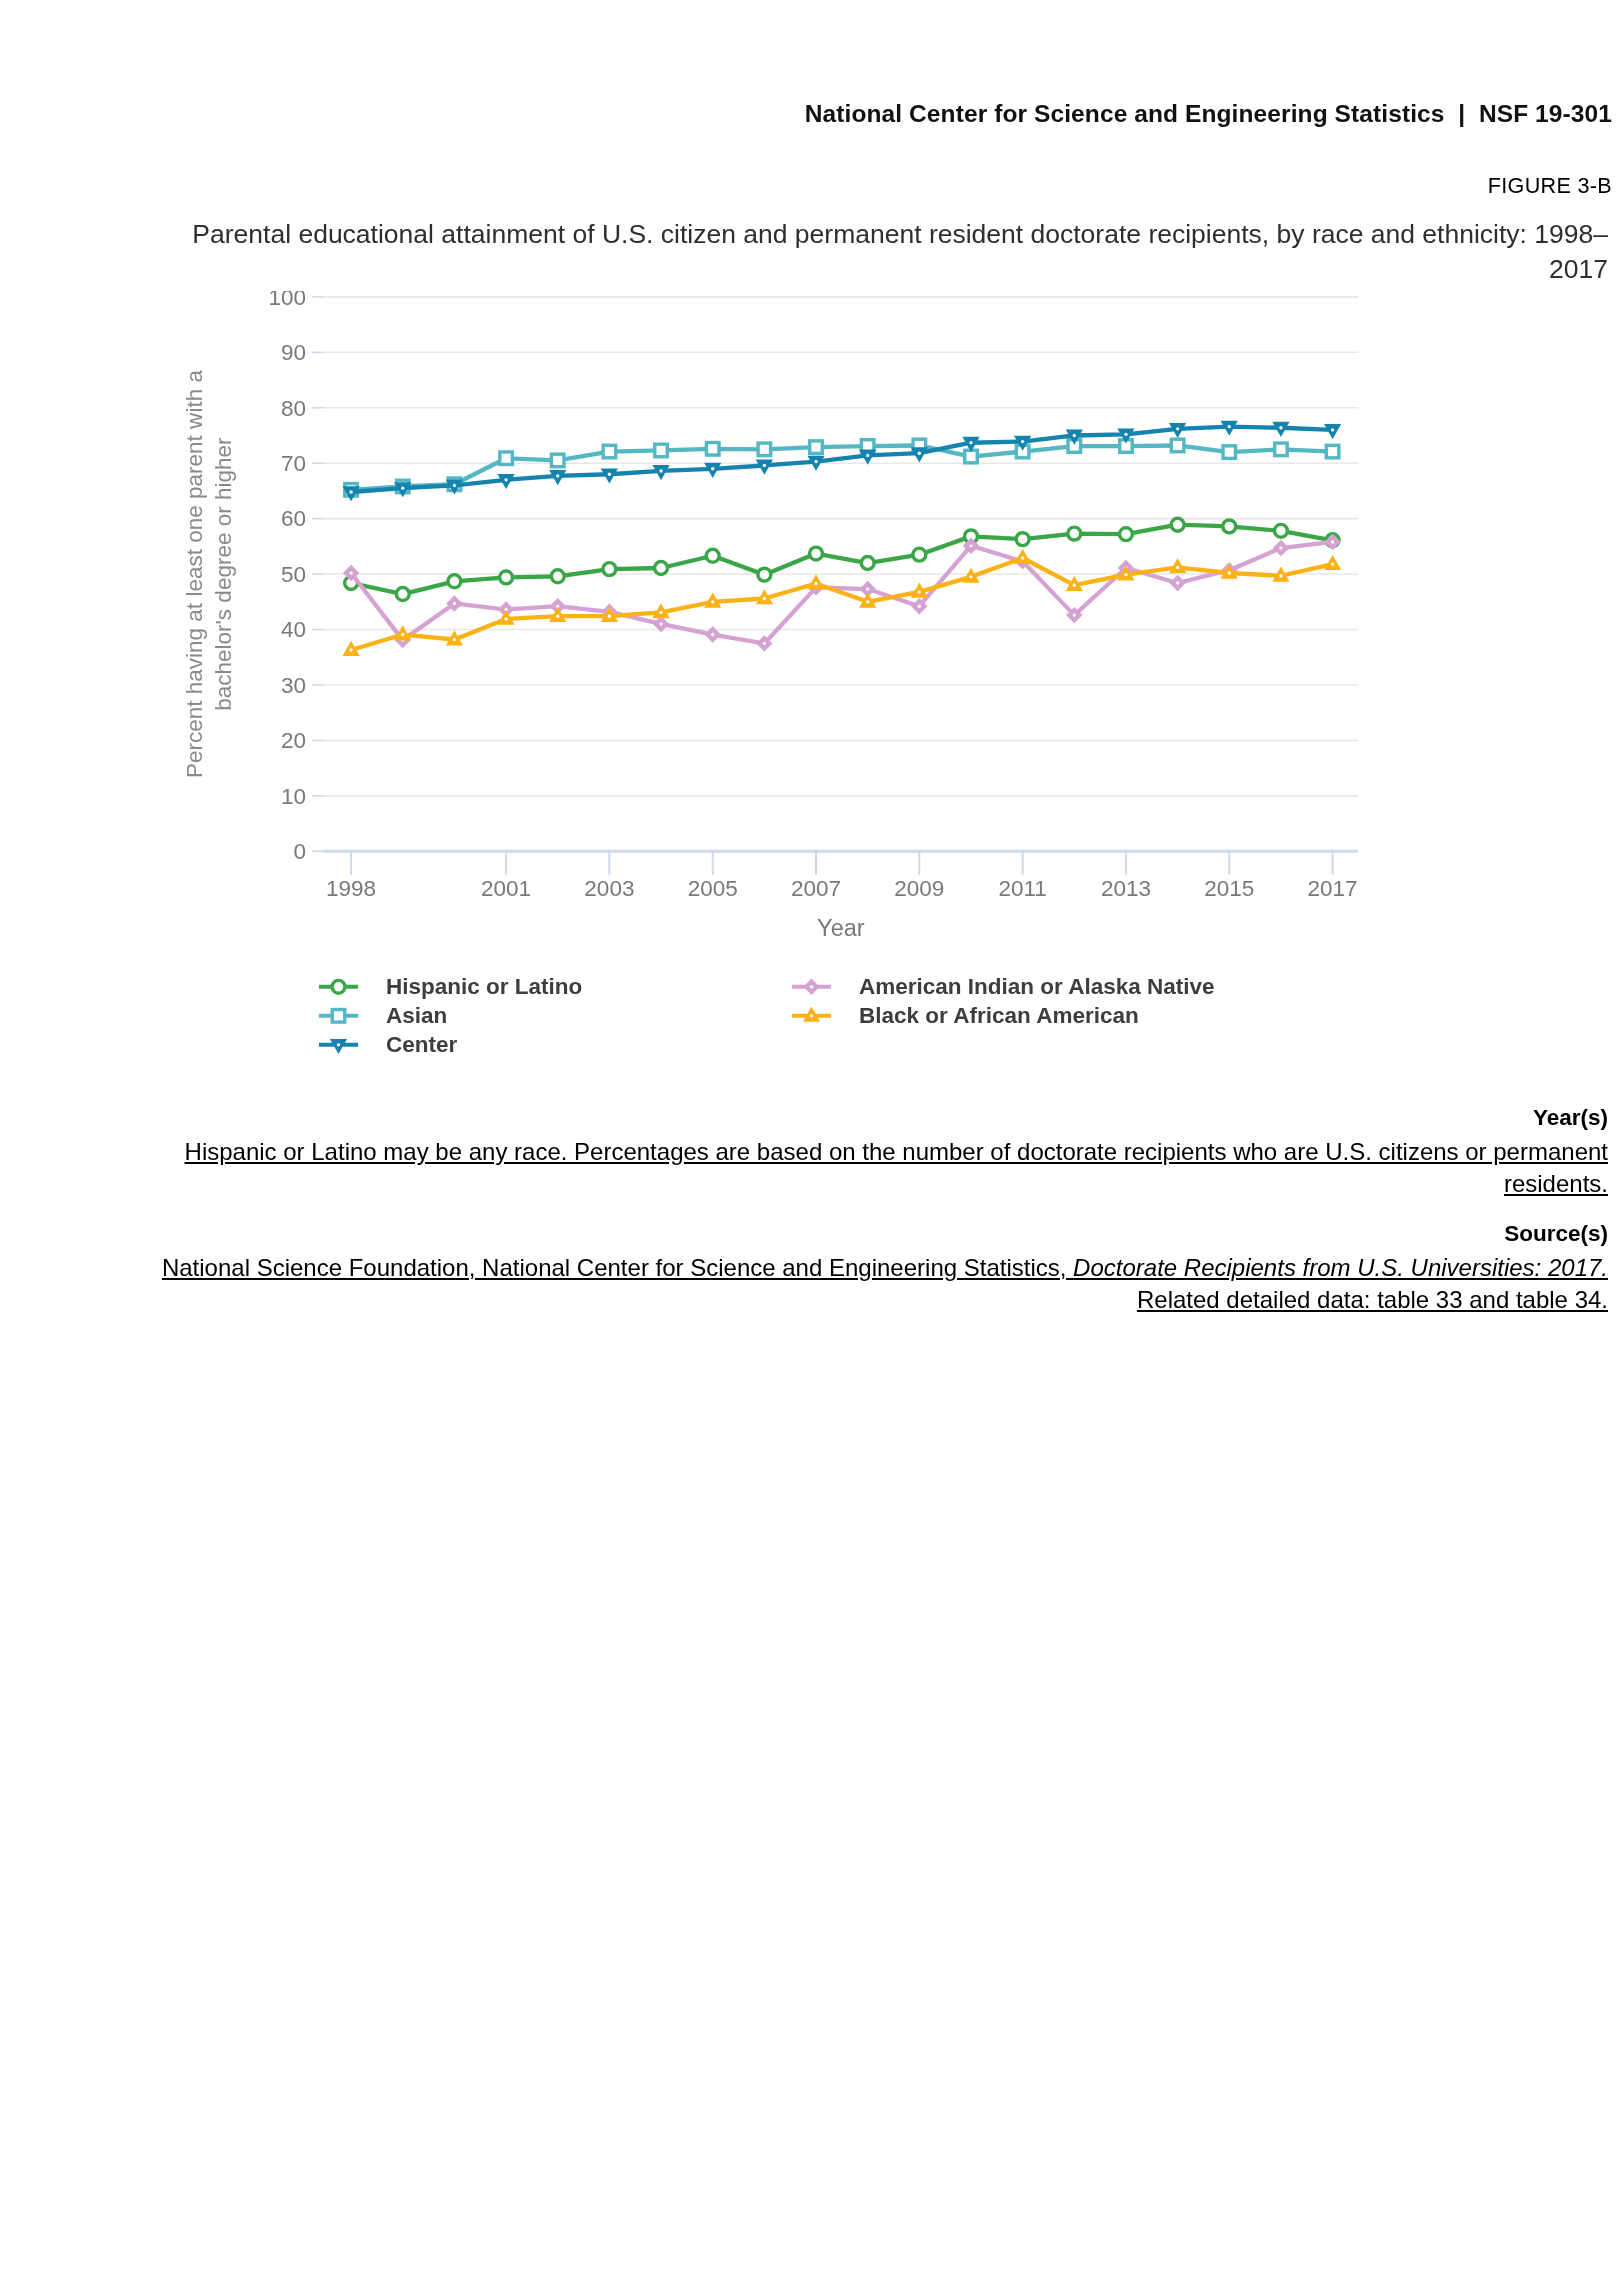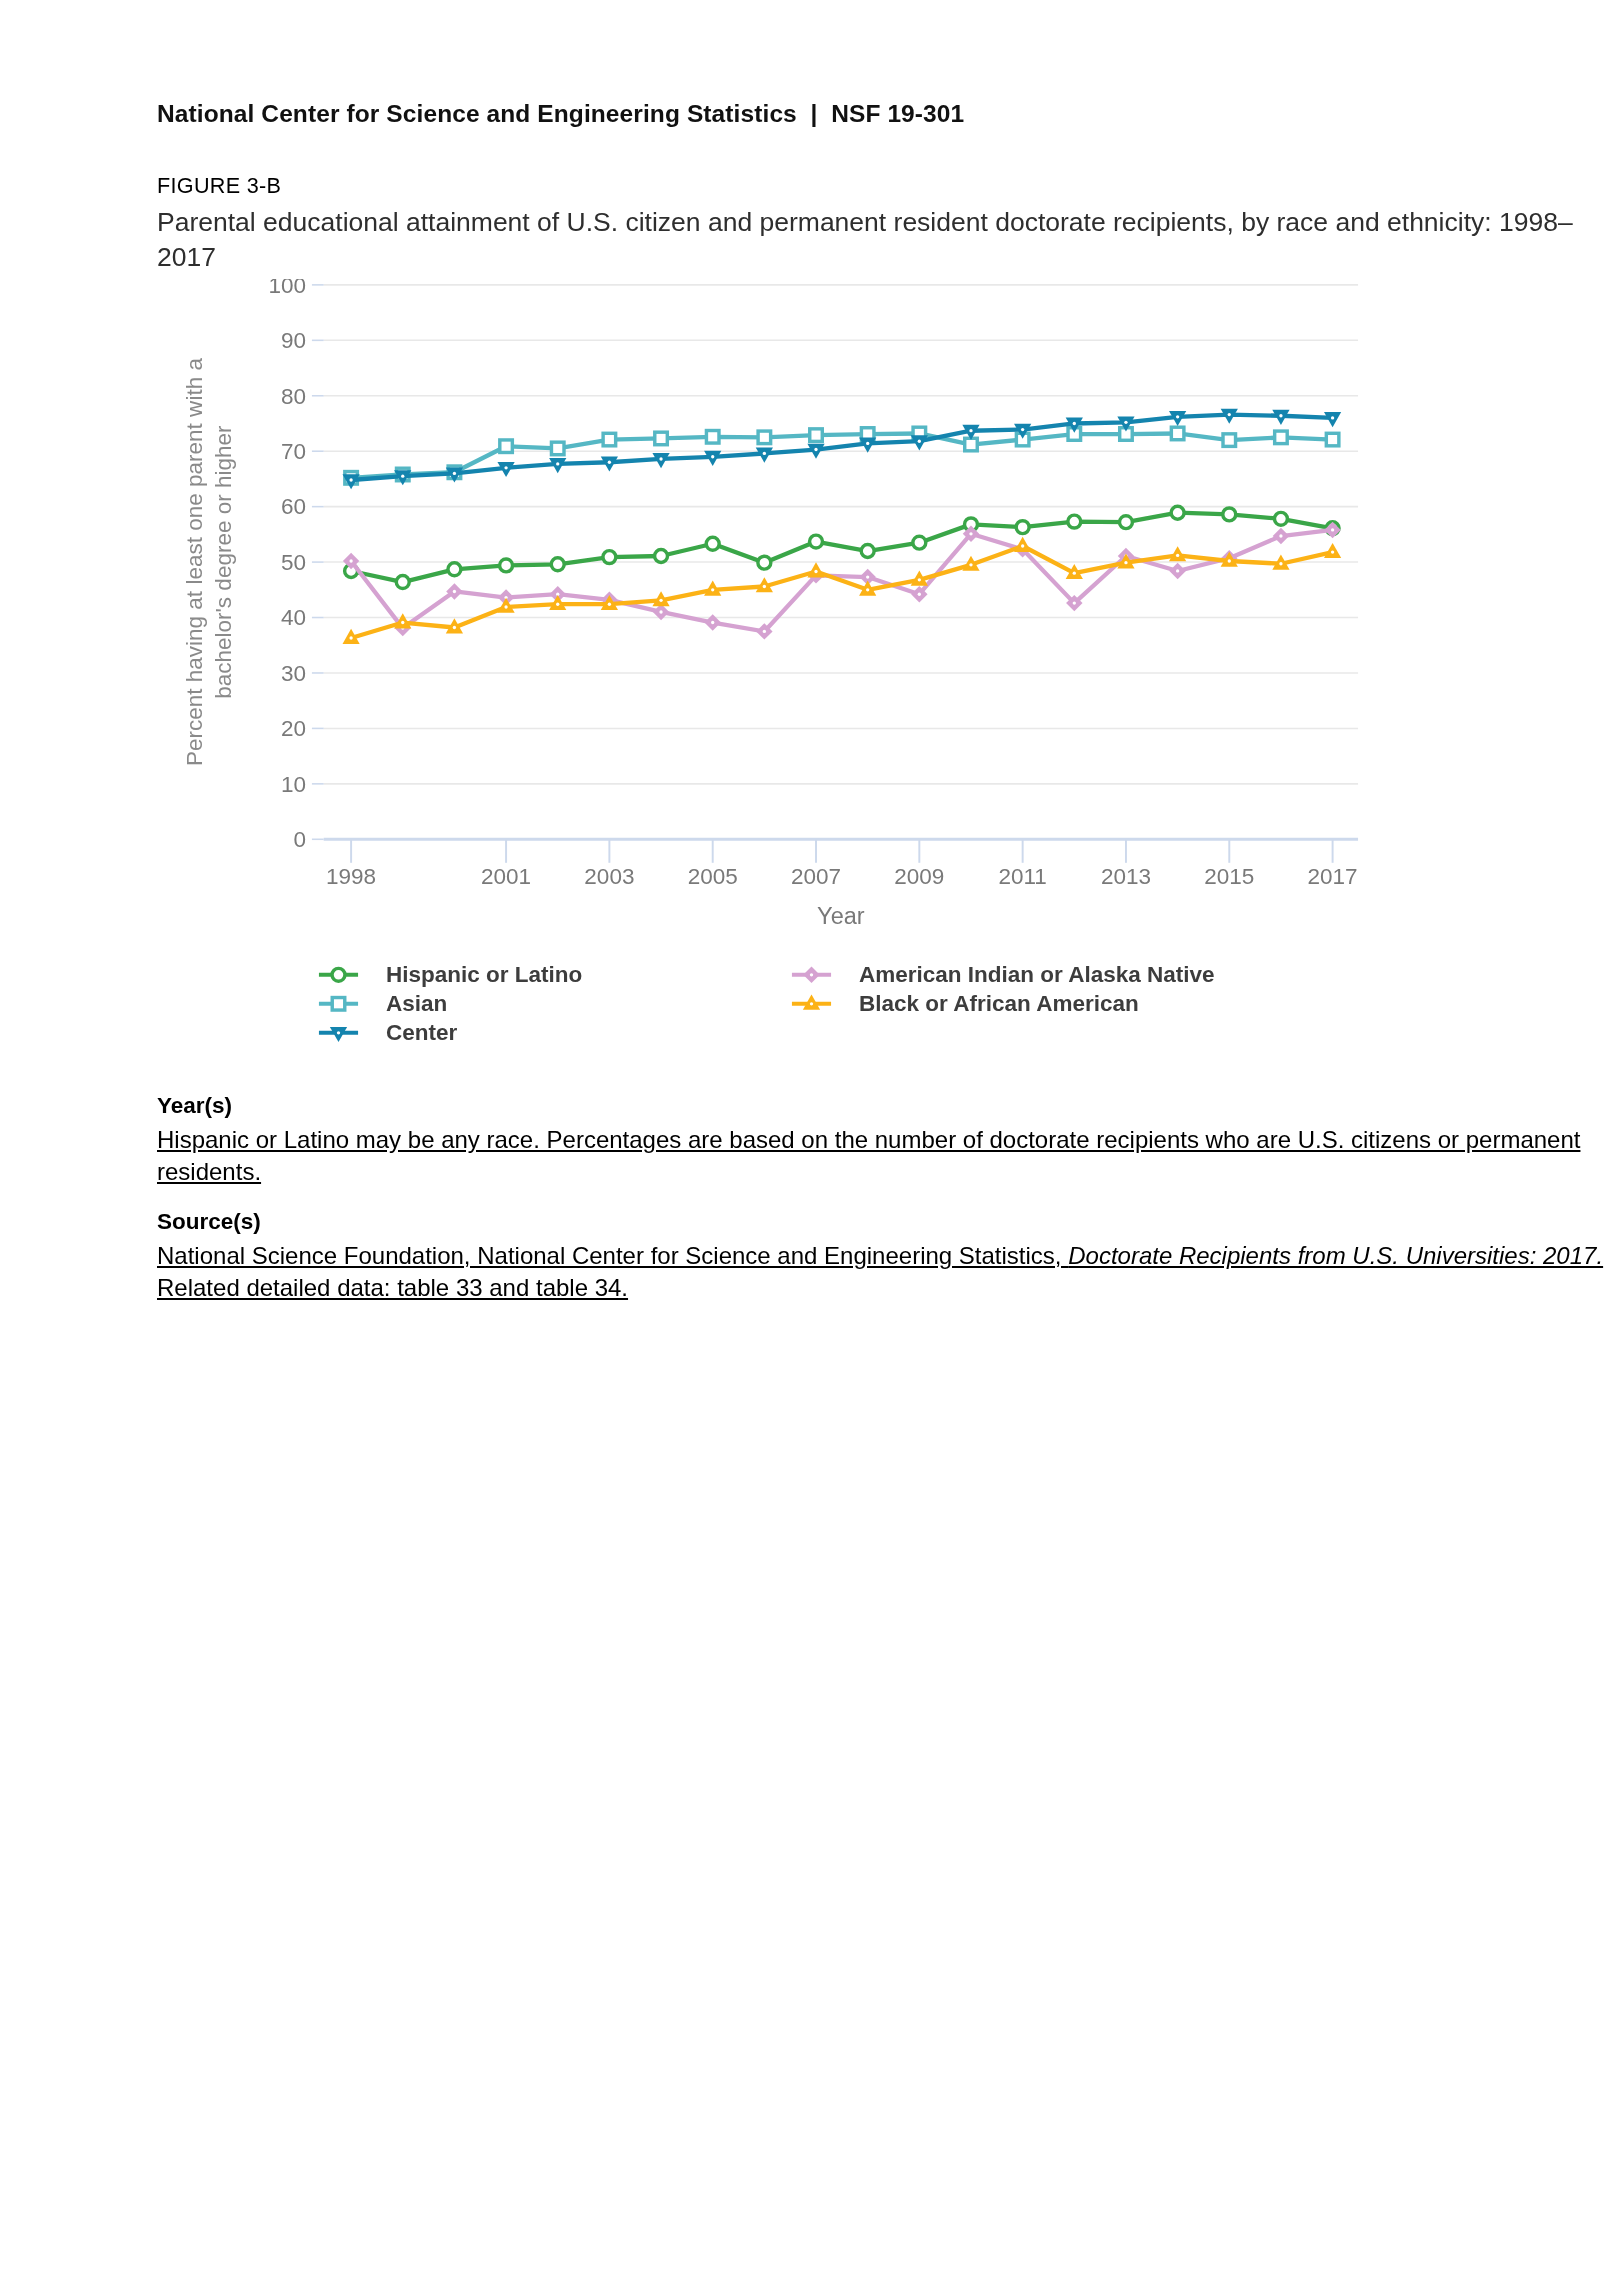--- a/index.html
+++ b/index.html
@@ -5,30 +5,31 @@
   html,body{margin:0;padding:0;background:#ffffff;}
   body{
     width:1621px;min-height:2293px;
     font-family:"Liberation Sans", sans-serif;
     color:#1a1a1a;
     box-sizing:border-box;
   }
   .content{
     padding:100px 0 0 157px;
     width:1455px;
+    text-align:right;
   }
   .doc-header{
     font-size:24.5px;font-weight:bold;color:#111;letter-spacing:0.1px;
   }
   .doc-header .pipe{margin:0 13.7px;font-weight:bold;color:#111;}
   .figure-label{
     margin-top:45px;font-size:21.6px;color:#000000;letter-spacing:0.3px;
   }
   .figure-title{
-    margin-top:6px;font-size:26.5px;line-height:35px;color:#2e2e2e;
+    margin-top:18px;font-size:26.5px;line-height:35px;color:#2e2e2e;
     max-width:1451px;
   }
   .chart-wrap{margin-top:3.9px;margin-left:-157px;width:1621px;}
   svg{display:block;}
   .legend{
     margin-top:11.8px;
     padding-left:159px;
     display:grid;grid-template-columns:473px auto;
   }
   .legend-col{display:flex;flex-direction:column;}

